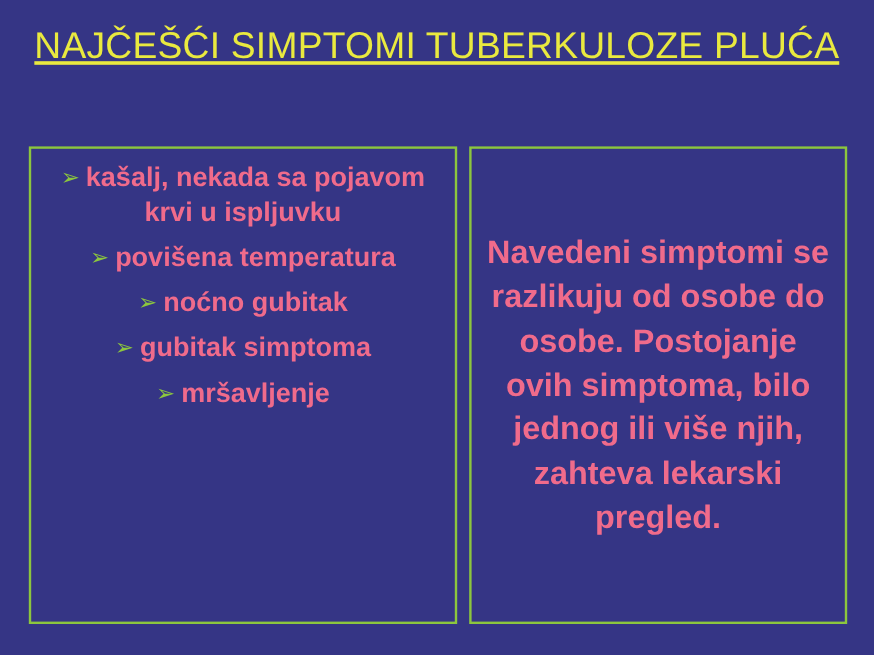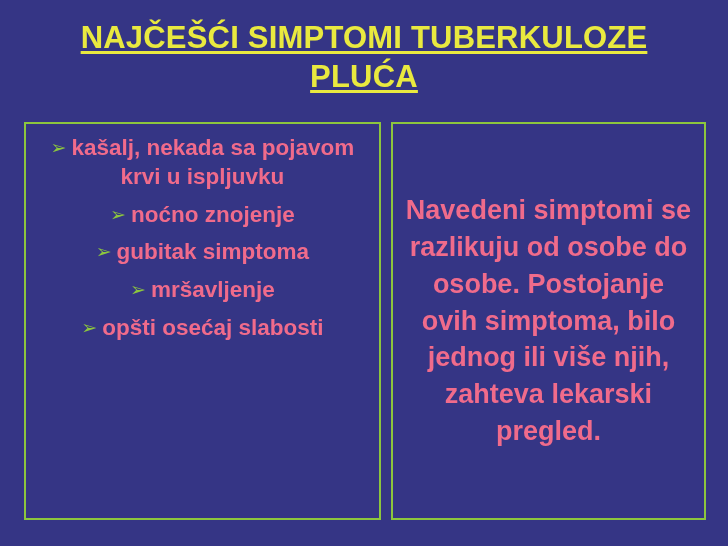--- a/index.html
+++ b/index.html
@@ -19,21 +19,21 @@
     height: 546px;
     box-sizing: border-box;
   }
   .slide-title {
     position: absolute;
     top: 18px;
     left: 24px;
     width: 680px;
     text-align: center;
     font-size: 31px;
-    font-weight: bold;
+    font-weight: normal;
     line-height: 1.26;
     color: #E9E93F;
     text-decoration: underline;
     text-underline-offset: 3px;
     letter-spacing: 0.2px;
   }
   .columns {
     position: absolute;
     top: 122px;
     left: 24px;
@@ -97,30 +97,30 @@
   <div class="slide-title">NAJČEŠĆI SIMPTOMI TUBERKULOZE PLUĆA</div>
 
   <div class="columns">
 
     <div class="panel panel-left">
       <ul class="bullets">
         <li>
           <span class="bullet-glyph">➢</span><span>kašalj, nekada sa pojavom krvi u ispljuvku</span>
         </li>
         <li>
-          <span class="bullet-glyph">➢</span><span>noćno znojenje</span>
+          <span class="bullet-glyph">➢</span><span>povišena temperatura</span>
+        </li>
+        <li>
+          <span class="bullet-glyph">➢</span><span>noćno gubitak</span>
         </li>
         <li>
           <span class="bullet-glyph">➢</span><span>gubitak simptoma</span>
         </li>
         <li>
           <span class="bullet-glyph">➢</span><span>mršavljenje</span>
-        </li>
-        <li>
-          <span class="bullet-glyph">➢</span><span>opšti osećaj slabosti</span>
         </li>
       </ul>
     </div>
 
     <div class="panel panel-right">
       <p class="para">Navedeni simptomi se razlikuju od osobe do osobe. Postojanje ovih simptoma, bilo jednog ili više njih, zahteva lekarski pregled.</p>
     </div>
 
   </div>
 </div>

